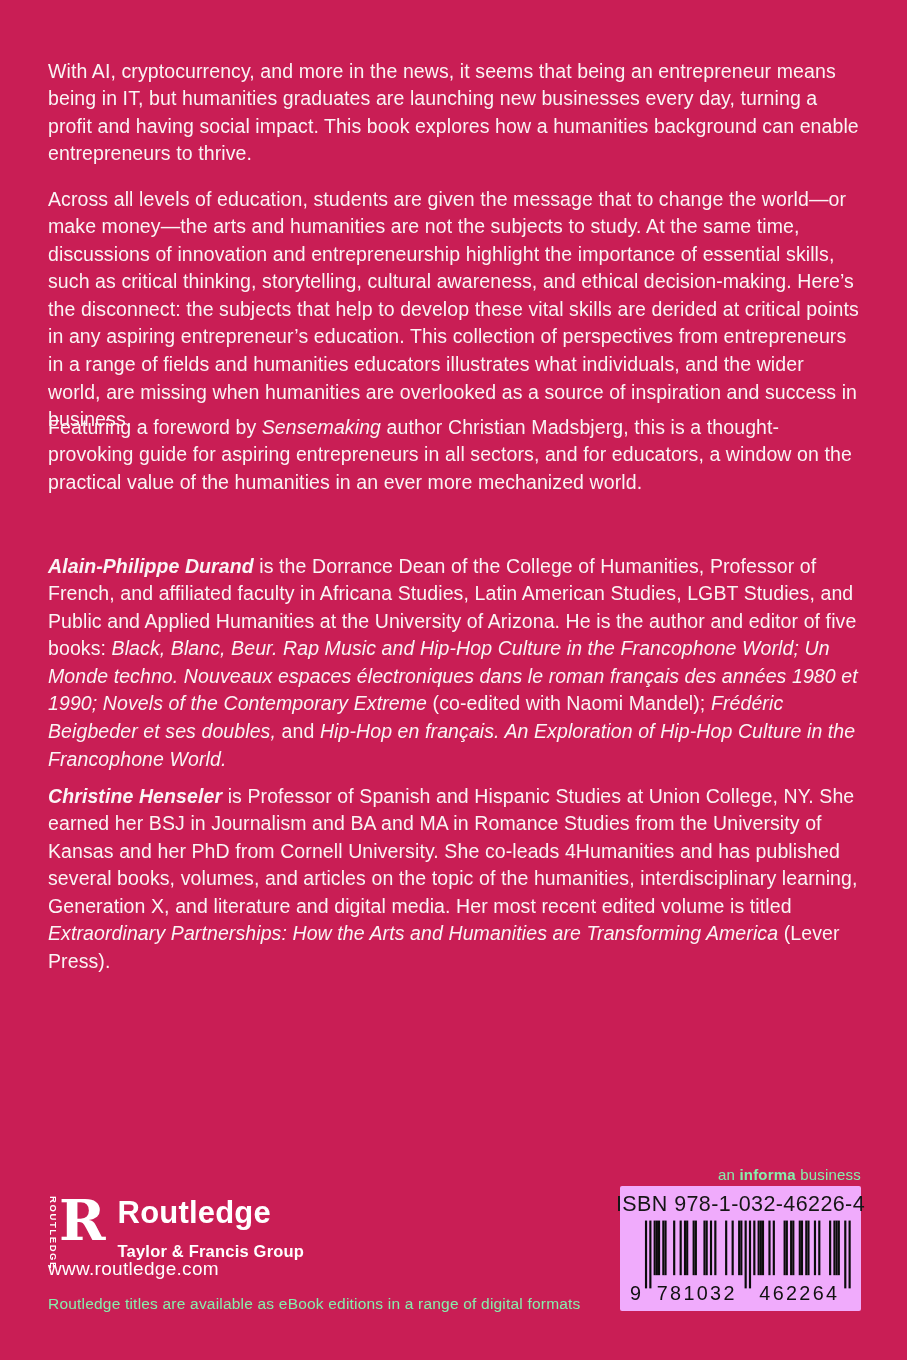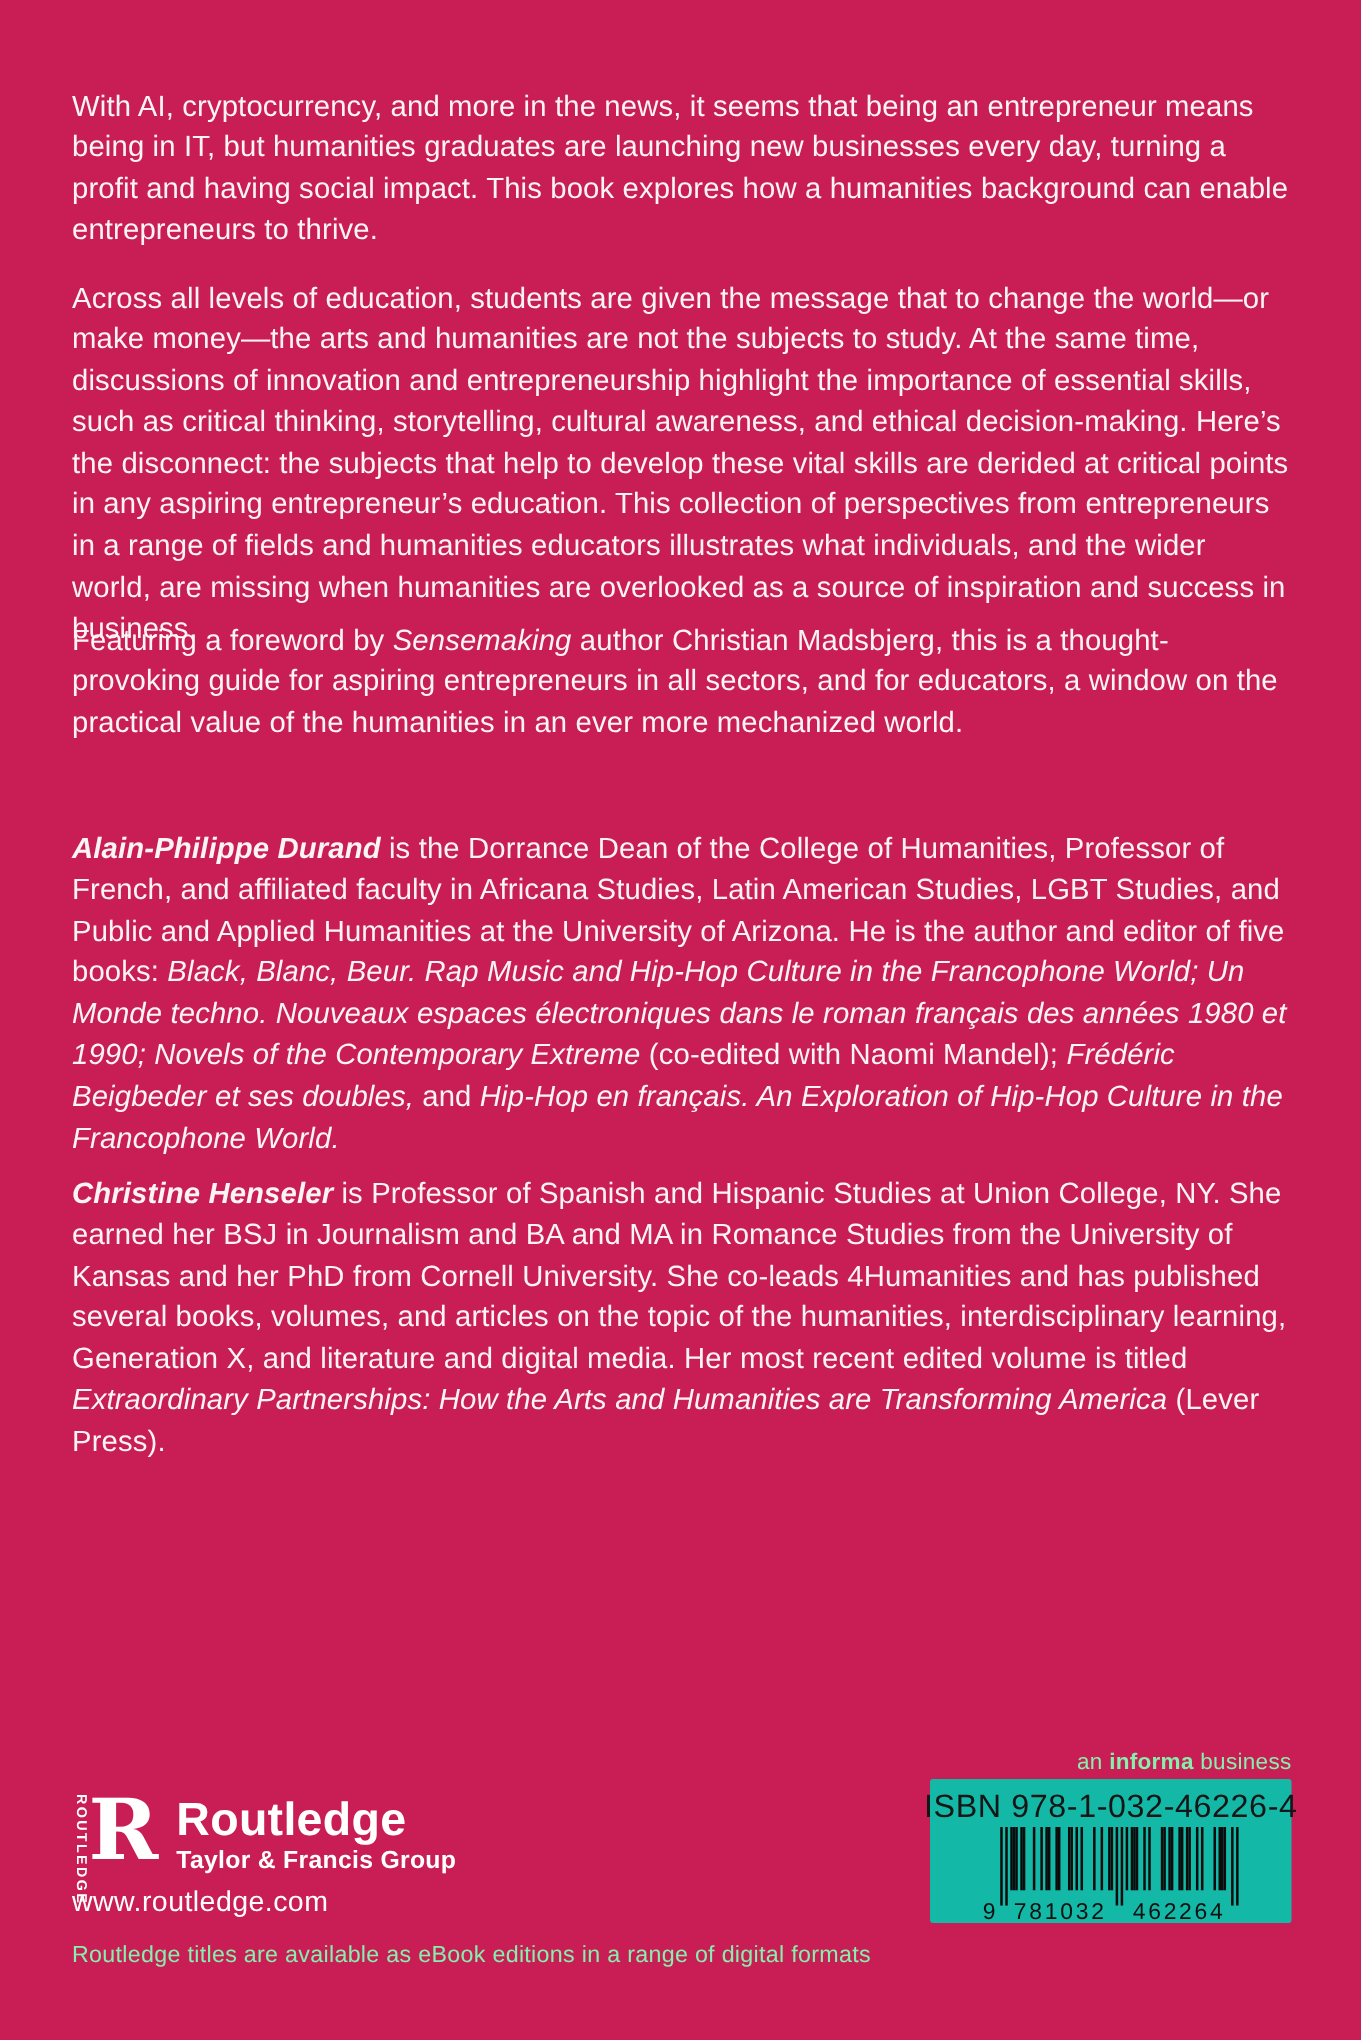--- a/index.html
+++ b/index.html
@@ -59,41 +59,41 @@
   .logo-r {
     font-family: "DejaVu Serif", serif;
     font-size: 56px;
     line-height: 56px;
     font-weight: 700;
     margin-top: -4px;
     margin-right: 12px;
   }
   .logo-text-stack { display: flex; flex-direction: column; margin-top: 0px; }
   .logo-name { font-size: 31px; font-weight: 700; line-height: 33px; letter-spacing: 0.2px; }
-  .logo-sub { font-size: 16.5px; font-weight: 700; line-height: 20px; margin-top: 1px; letter-spacing: 0.2px; }
+  .logo-sub { font-size: 16.5px; font-weight: 700; line-height: 20px; margin-top: 12px; letter-spacing: 0.2px; }
   .site-url {
     position: absolute;
     left: 48px; top: 1258px;
     color: #ffffff;
     font-size: 19px;
     font-weight: 400;
     letter-spacing: 0.3px;
   }
   .ebook-note {
     position: absolute;
     left: 48px; top: 1295px;
     color: #86efac;
     font-size: 15.5px;
     letter-spacing: 0.2px;
   }
   .isbn-box {
     position: absolute;
     left: 620px; top: 1186px;
-    width: 241px; height: 96px;
-    background: #14b8a6;
+    width: 241px; height: 125px;
+    background: #f0abfc;
     border-radius: 2px;
     display: flex; flex-direction: column; align-items: center;
     padding-top: 5px;
     box-sizing: border-box;
   }
   .isbn-label {
     color: #161616;
     font-size: 21.5px;
     letter-spacing: 0.4px;
     line-height: 26px;

